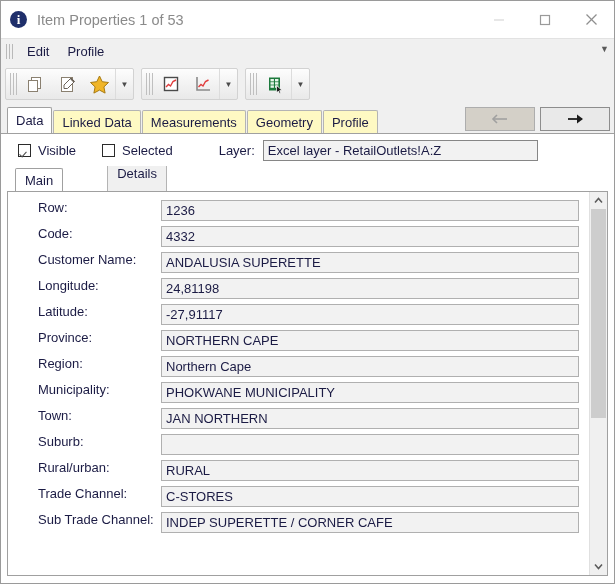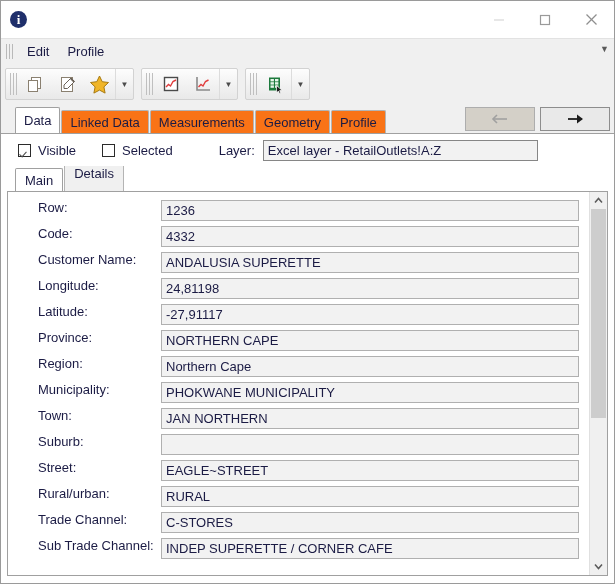--- a/index.html
+++ b/index.html
@@ -147,36 +147,36 @@
     font-size: 8px;
     color: #4a4a4a;
   }
 
   
   .tabstrip {
     height: 29px;
     min-height: 29px;
     display: flex;
     align-items: flex-end;
-    padding-left: 14px;
+    padding-left: 6px;
     position: relative;
     background: #f0f0f0;
   }
   .tab {
     height: 23px;
     padding: 0 8px;
     margin-right: 1px;
     display: flex;
     align-items: center;
     font-size: 13px;
     color: #1b1b44;
     box-sizing: border-box;
     border: 1px solid #b4b4b4;
     border-bottom: none;
-    background: #f97316;
+    background: #fef9c3;
     border-radius: 2px 2px 0 0;
     white-space: nowrap;
   }
   .tab.active {
     height: 26px;
     background: #ffffff;
     border-color: #a0a0a0;
     font-weight: normal;
   }
   .nav-btns {
@@ -278,20 +278,21 @@
     display: flex;
     flex-direction: column;
     overflow: hidden;
   }
   .inner-tabstrip {
     height: 25px;
     min-height: 25px;
     display: flex;
     align-items: flex-end;
     padding-left: 8px;
+    gap: 43px;
   }
   .inner-tab {
     height: 36px;
     padding: 0 9px;
     margin-right: 1px;
     box-sizing: border-box;
     display: flex;
     align-items: center;
     font-size: 13px;
     border: 1px solid #b4b4b4;
@@ -379,20 +380,21 @@
     background: #cdcdcd;
   }
 </style>
 </head>
 <body>
 
 <div class="window">
 
   <div class="titlebar">
     <div class="info-icon">i</div>
+    <div class="title-text">Item Properties 1 of 53</div>
     <div class="win-buttons">
       <div class="win-btn">
         <svg width="12" height="12" viewBox="0 0 12 12">
           <line x1="1" y1="6" x2="11" y2="6" stroke="#cfcfcf" stroke-width="1"></line>
         </svg>
       </div>
       <div class="win-btn">
         <svg width="12" height="12" viewBox="0 0 12 12">
           <rect x="1.5" y="1.5" width="9" height="9" fill="none" stroke="#9a9a9a" stroke-width="1.2"></rect>
         </svg>
@@ -551,24 +553,20 @@
               <div class="f-label">Municipality:</div>
               <div class="f-value">PHOKWANE MUNICIPALITY</div>
             </div>
             <div class="form-row">
               <div class="f-label">Town:</div>
               <div class="f-value">JAN NORTHERN</div>
             </div>
             <div class="form-row">
               <div class="f-label">Suburb:</div>
               <div class="f-value"></div>
-            </div>
-            <div class="form-row">
-              <div class="f-label">Street:</div>
-              <div class="f-value">EAGLE~STREET</div>
             </div>
             <div class="form-row">
               <div class="f-label">Rural/urban:</div>
               <div class="f-value">RURAL</div>
             </div>
             <div class="form-row">
               <div class="f-label">Trade Channel:</div>
               <div class="f-value">C-STORES</div>
             </div>
             <div class="form-row">

